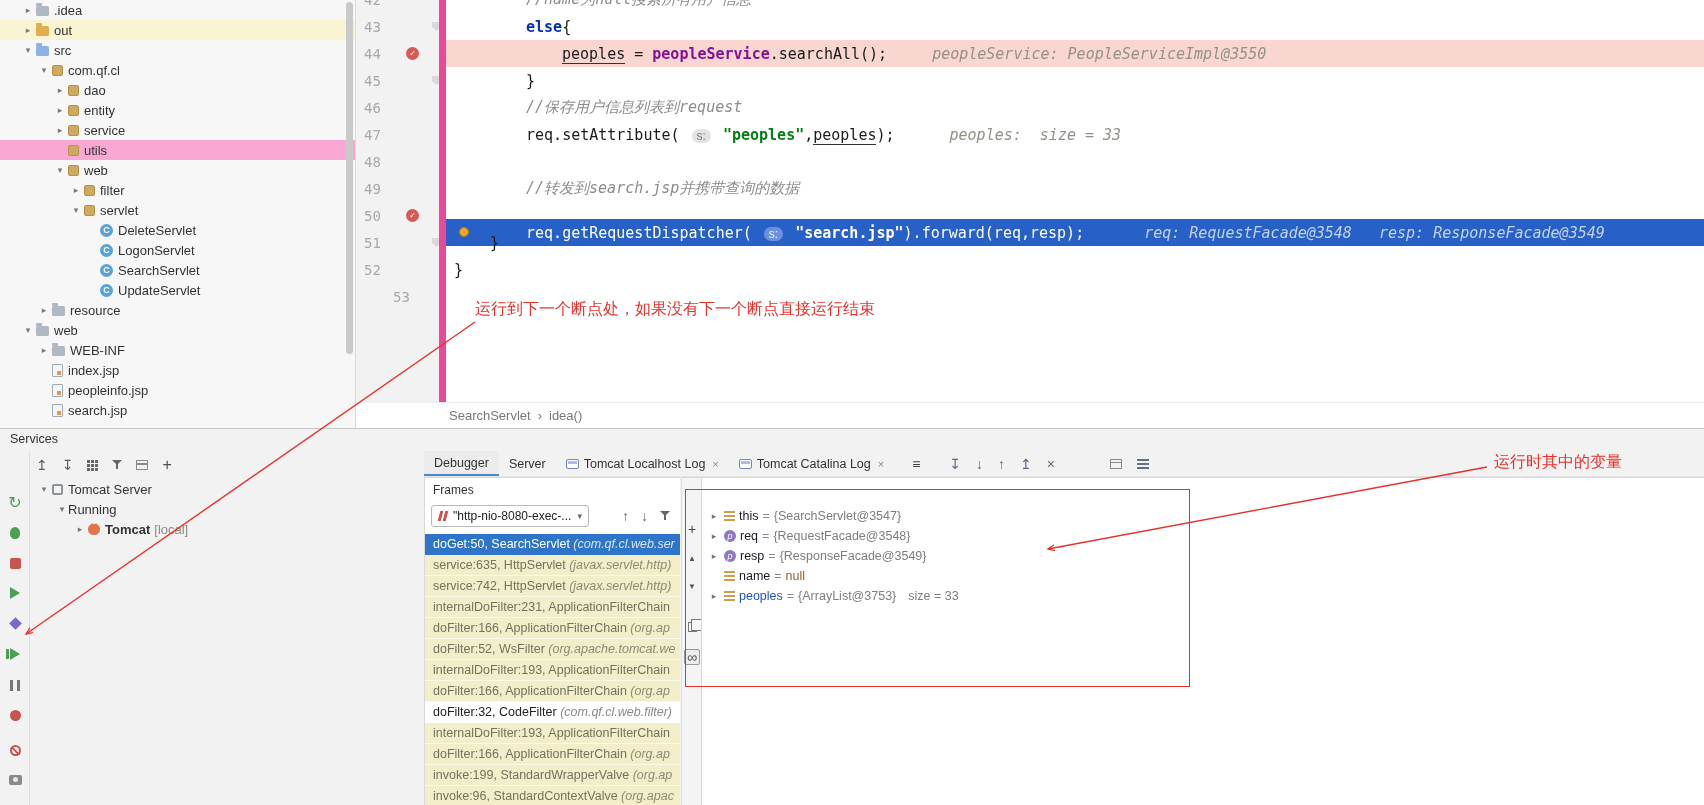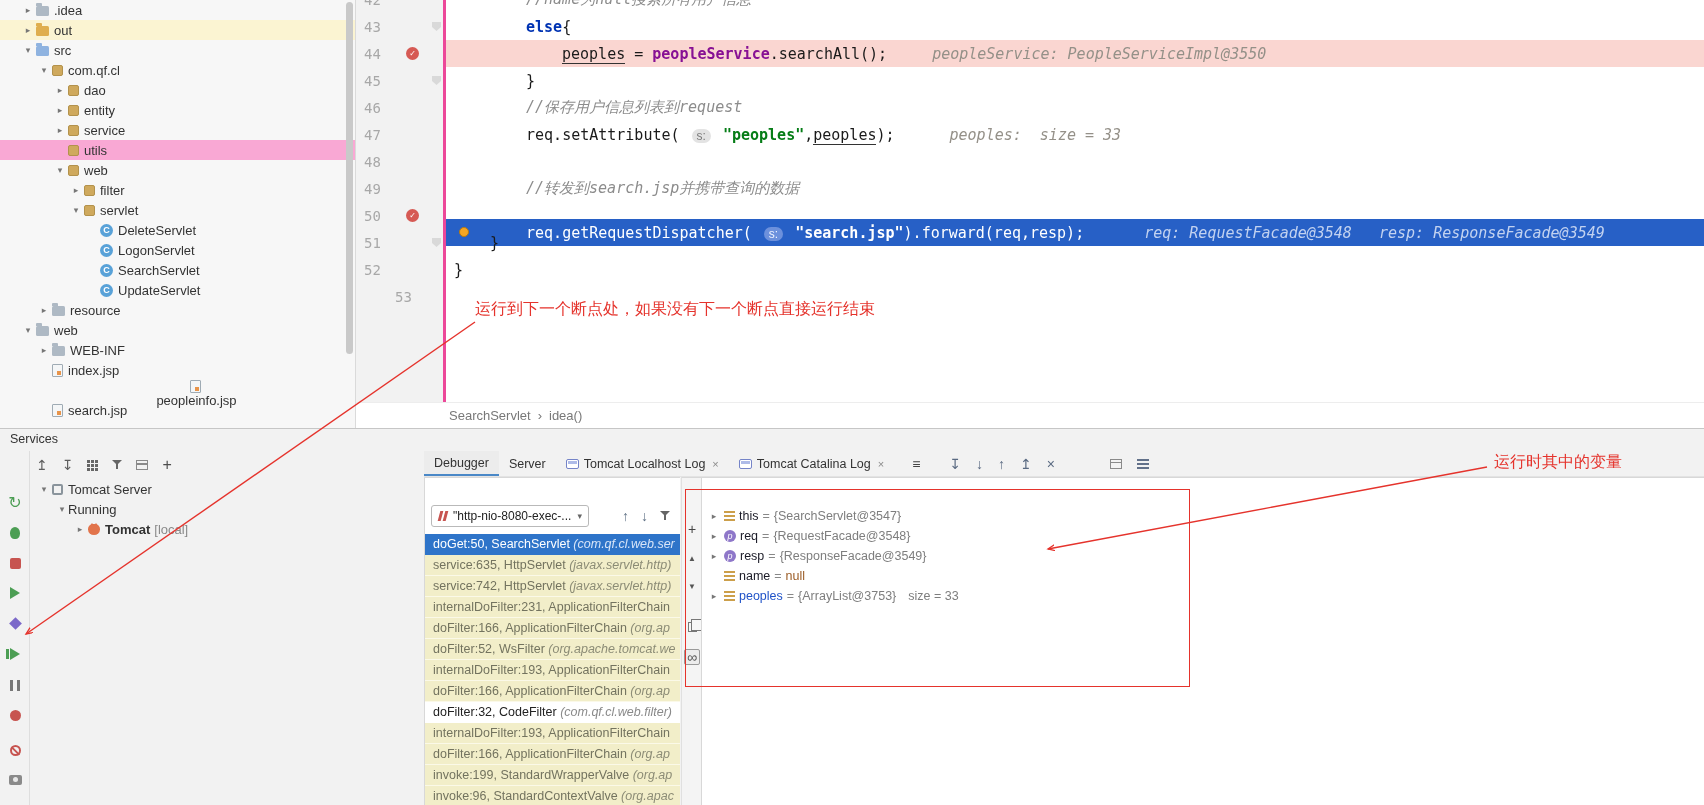--- a/index.html
+++ b/index.html
@@ -17,21 +17,21 @@
   .ticon.folder::before{content:'';position:absolute;top:-3px;left:0;width:6px;height:3px;background:inherit;border-radius:1px 1px 0 0}
   .ticon.package{width:11px;height:11px;background:#CFA95D;border:1px solid #B3924C;border-radius:2px}
   .ticon.class{width:13px;height:13px;border-radius:50%;background:#59A2D8;color:#fff;font-size:9px;line-height:13px;text-align:center;font-weight:bold}
   .ticon.jsp{width:11px;height:13px;background:#F4F6F7;border:1px solid #9FABB4;border-radius:1px;position:relative}
   .ticon.jsp::after{content:'';position:absolute;right:1px;bottom:1px;width:4px;height:4px;background:#E8944A}
   .vscroll{position:absolute;right:2px;top:2px;width:7px;height:420px}
   .vscroll .thumb{width:7px;height:352px;background:#C9C9C9;border-radius:4px}
 
   
   #editor{position:absolute;left:356px;top:0;width:1348px;height:428px;background:#fff}
-  #gutter{position:absolute;left:0;top:0;width:90px;height:402px;background:#F2F2F2;border-right:3px solid #ec4899;overflow:hidden}
+  #gutter{position:absolute;left:0;top:0;width:90px;height:402px;background:#F2F2F2;border-right:7px solid #ec4899;overflow:hidden}
   #codearea{position:absolute;left:90px;top:0;right:0;height:402px;background:#fff;overflow:hidden}
   .g-row,.c-row{position:absolute;left:0;width:100%;height:27px;display:flex;align-items:center}
   .g-num{padding-left:8px;font-family:"DejaVu Sans Mono",monospace;font-size:14px;color:#A8A8A8}
   .bp{position:absolute;left:50px;top:7px;width:13px;height:13px;border-radius:50%;background:#D65A54;color:#fff;font-size:8px;line-height:13px;text-align:center}
   .fold{position:absolute;left:76px;top:9px;width:9px;height:9px;background:#D9D9D9;clip-path:polygon(0 0,100% 0,100% 55%,50% 100%,0 55%)}
   .c-row{font-family:"DejaVu Sans Mono",monospace;font-size:15px;color:#1A1A1A}
   .bg-breakpoint{background:#FAD6D1}
   .bg-exec{background:#2760C6}
   .exec-dot{position:absolute;left:13px;top:8px;width:10px;height:10px;border-radius:50%;background:#F5A623;border:1px solid #B97A0F}
   .code-text{white-space:pre}
@@ -236,21 +236,21 @@
         <div class="tree-row" style="padding-left: 38px;">
           <span class="chev">▸</span>
           <span class="ticon folder" style="background: rgb(174, 185, 196);"></span>
           <span>WEB-INF</span>
         </div>
         <div class="tree-row" style="padding-left: 38px;">
           <span class="chev"></span>
           <span class="ticon jsp"></span>
           <span>index.jsp</span>
         </div>
-        <div class="tree-row" style="padding-left: 38px; flex-direction: column;">
+        <div class="tree-row" style="padding-left: 38px;">
           <span class="chev"></span>
           <span class="ticon jsp"></span>
           <span>peopleinfo.jsp</span>
         </div>
         <div class="tree-row" style="padding-left: 38px;">
           <span class="chev"></span>
           <span class="ticon jsp"></span>
           <span>search.jsp</span>
         </div>
       </div>
@@ -435,20 +435,21 @@
           <span class="icon glyph" style="color: rgb(90, 106, 130);">↓</span>
           <span class="icon glyph" style="color: rgb(90, 106, 130);">↑</span>
           <span class="icon glyph" style="color: rgb(90, 106, 130);">↥</span>
           <span class="icon glyph" style="color: rgb(90, 106, 130);">×</span>
           <span class="icon shp-window" style="margin-left: 40px;"></span>
           <span class="icon shp-sliders"></span>
         </div>
     </div>
 
     <div class="frames-panel">
+      <div class="panel-title">Frames</div>
       <div class="thread-row">
         <div class="thread-dd">
           <span class="icon shp-thread"></span>
           <span class="dd-label">"http-nio-8080-exec-...</span>
           <span class="dd-chev">▾</span>
         </div>
         <span style="margin-left:auto;display:flex;gap:12px;align-items:center" id="frames-hicons">
             <span class="icon glyph" style="color: rgb(95, 113, 133);">↑</span>
             <span class="icon glyph" style="color: rgb(95, 113, 133);">↓</span>
             <span class="icon shp-funnel"></span>

